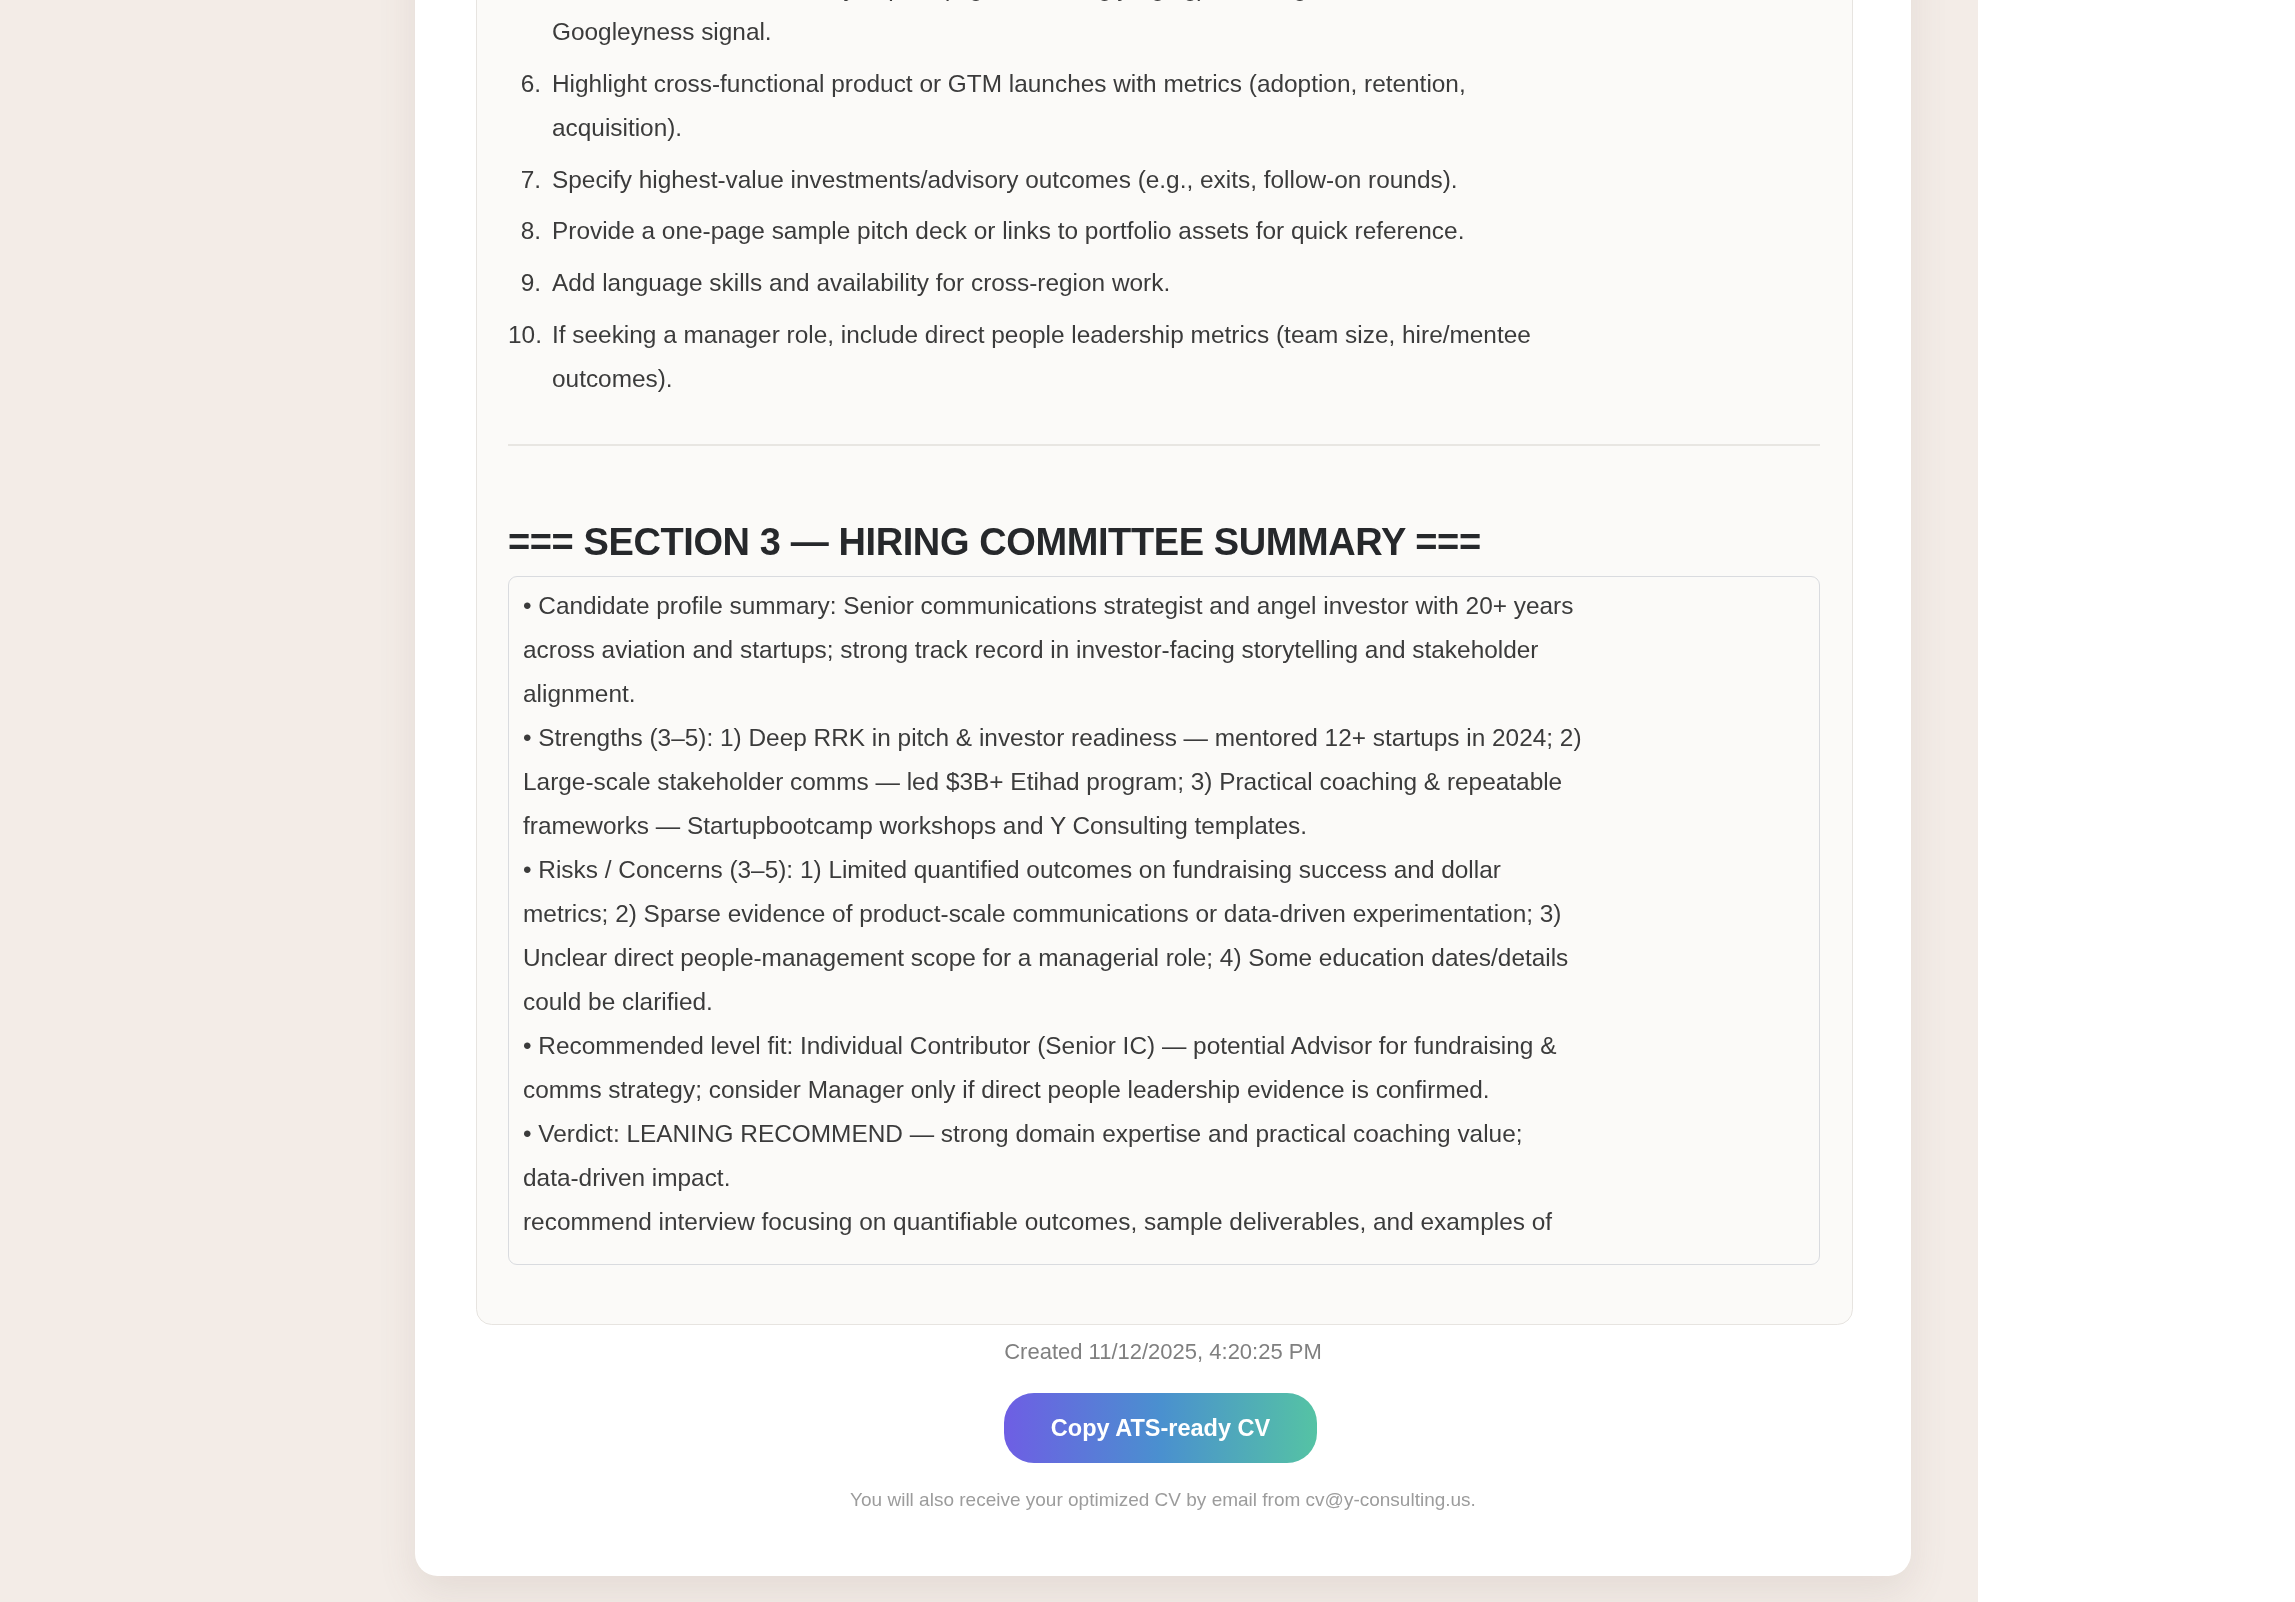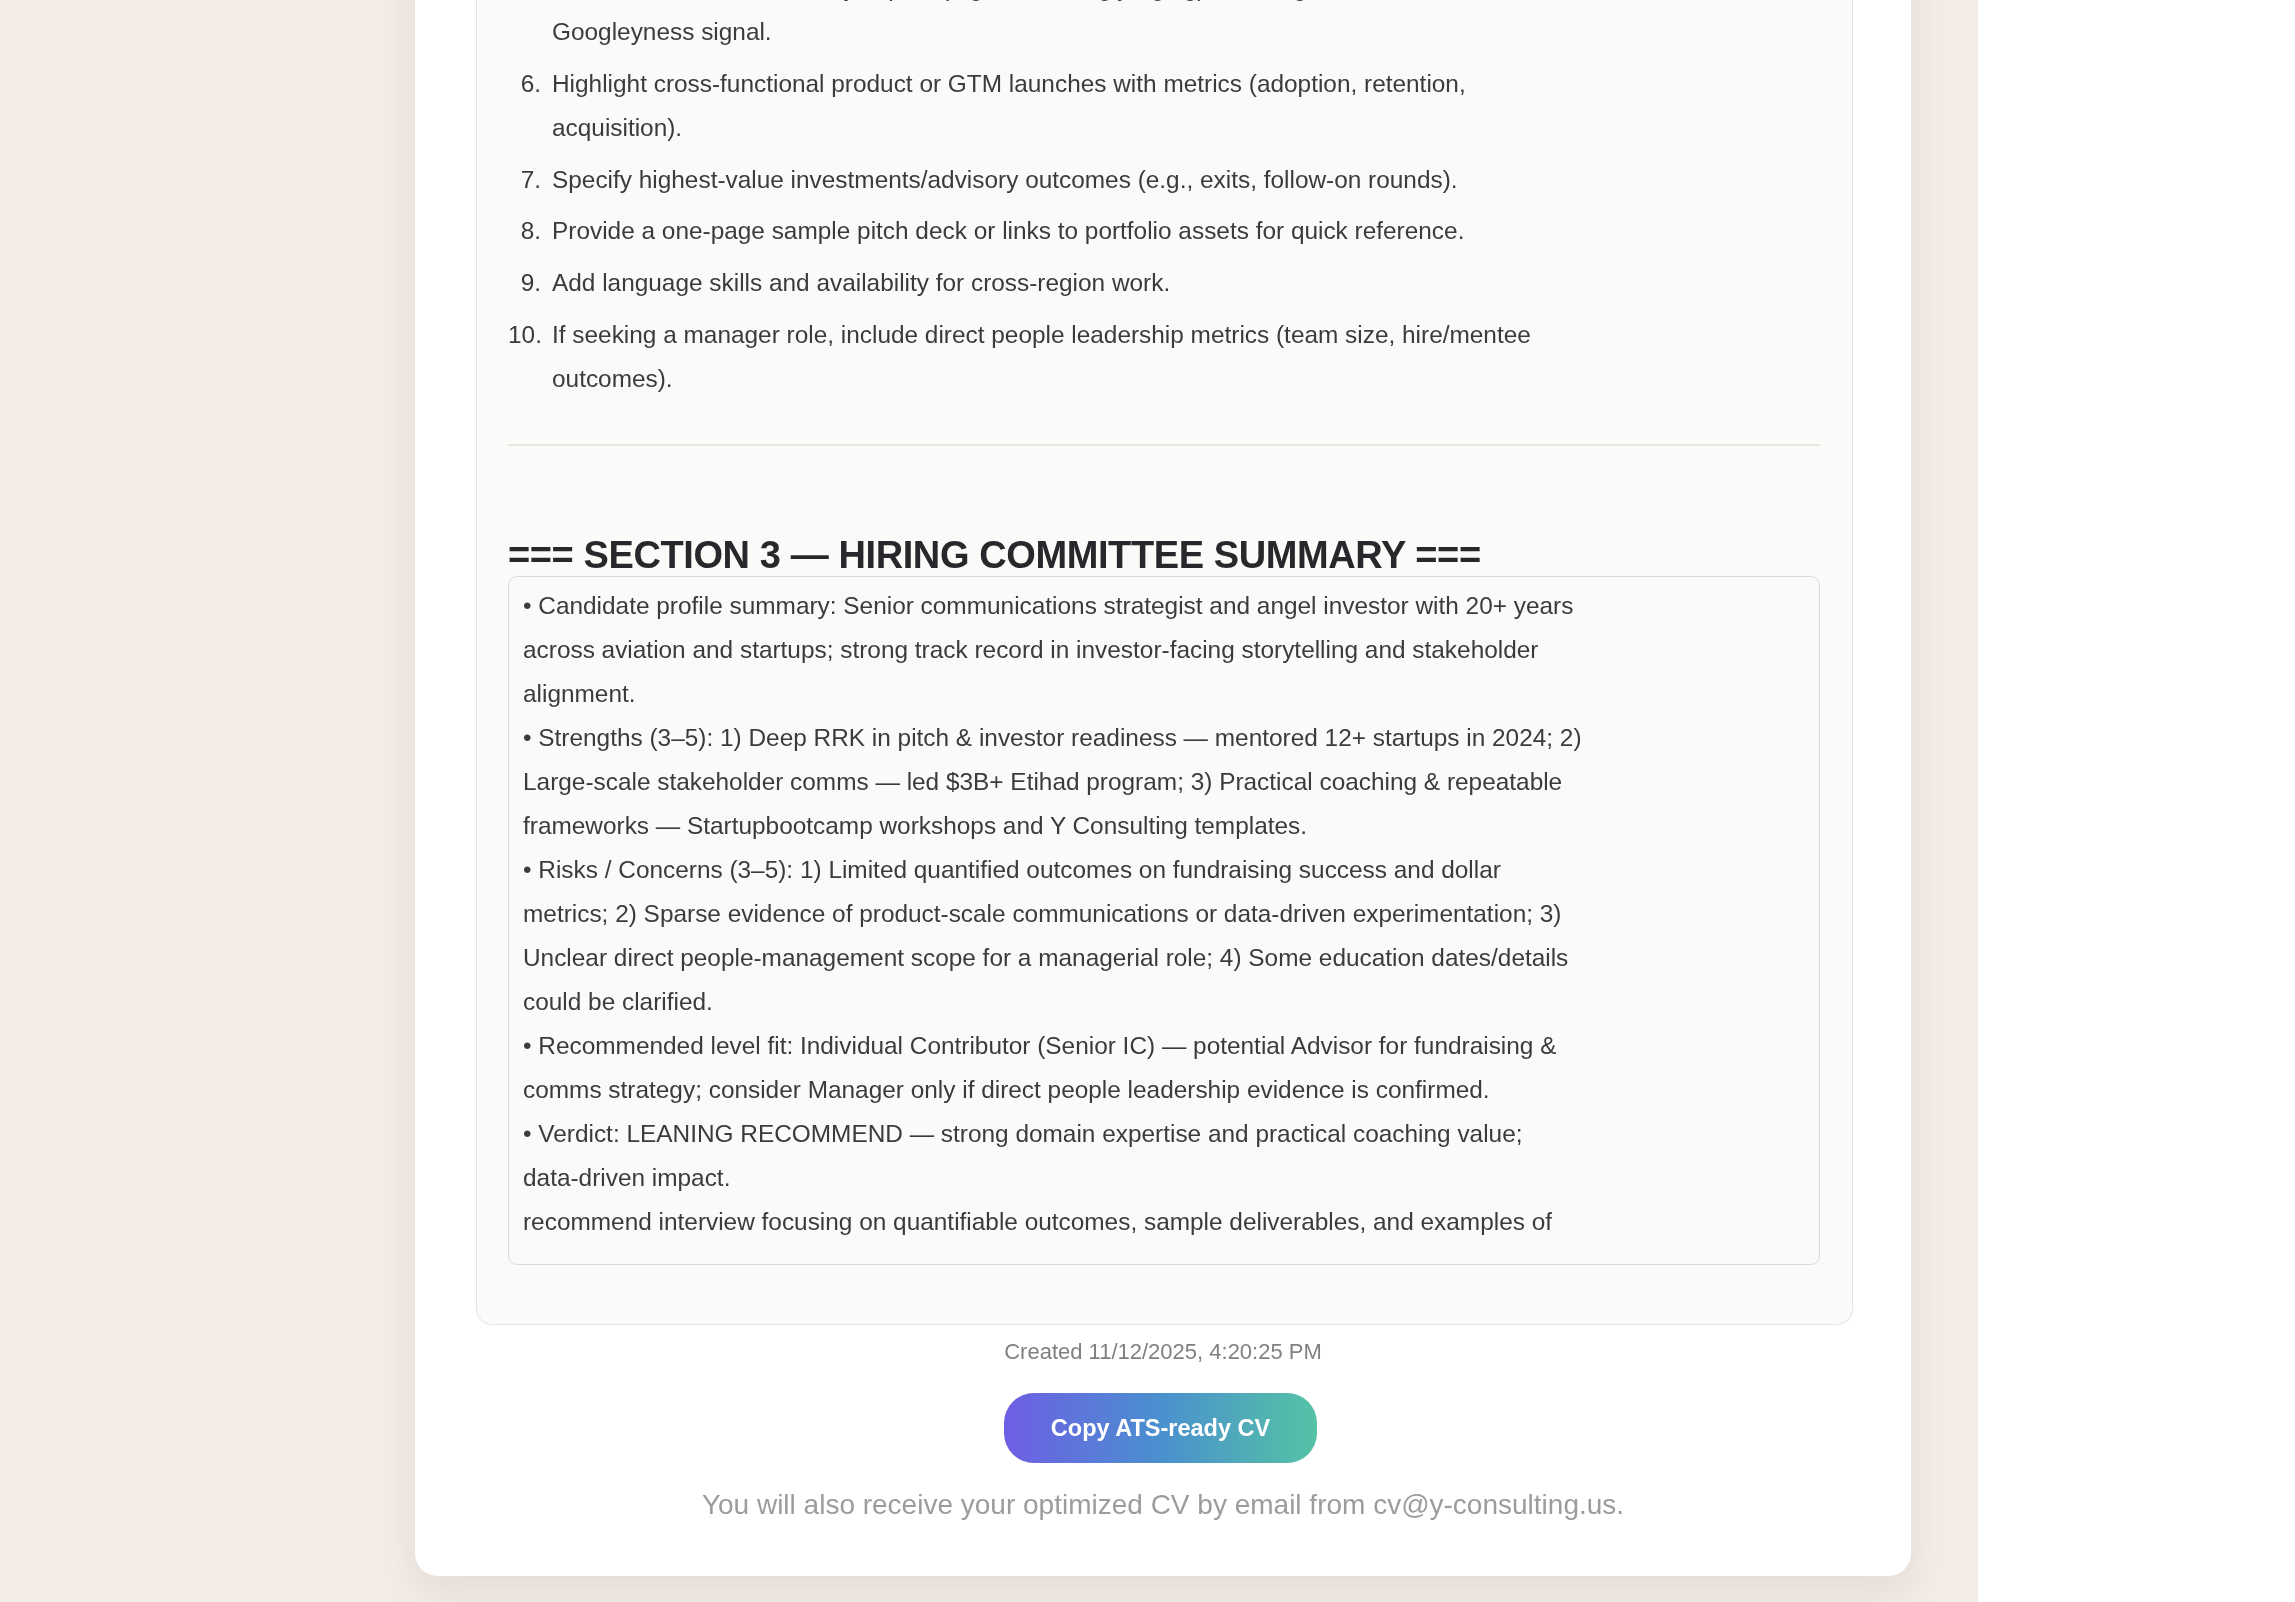--- a/index.html
+++ b/index.html
@@ -21,42 +21,42 @@
     background:#fbfaf8;border:0.9px solid #e7e4e0;border-radius:15.7px;
     box-sizing:border-box;
   }
   .list{position:absolute;left:508px;top:-34px;width:1312px;}
   .item{position:relative;padding-left:44px;font-size:24.4px;line-height:44px;}
   .item + .item{margin-top:7.8px;}
   .item .num{position:absolute;left:0;top:0;width:33px;text-align:right;}
   .line{white-space:nowrap;}
   .divider{position:absolute;left:508px;top:444px;width:1312px;height:1.7px;background:#e8e6e2;}
   .heading{
-    position:absolute;left:508px;top:491px;width:1312px;
+    position:absolute;left:508px;top:478px;width:1312px;
     font-size:38px;font-weight:800;letter-spacing:-0.4px;line-height:52px;color:#26282b;
     white-space:nowrap;
   }
   .summary-box{
     position:absolute;left:508px;top:576px;width:1312px;height:689px;
     border:1.7px solid #d9dbdf;border-radius:9px;background:#fbfaf8;
     padding:7px 14px;box-sizing:border-box;overflow:hidden;
   }
   .summary-box .line{font-size:24.4px;line-height:44px;white-space:nowrap;}
   .created{
     position:absolute;left:415px;top:1339px;width:1496px;
     text-align:center;font-size:22px;color:#808080;
   }
   .copy-btn{
     position:absolute;left:1004px;top:1393px;width:313px;height:70px;
     border:none;border-radius:30px;color:#ffffff;font-weight:700;font-size:23.5px;
     font-family:inherit;cursor:pointer;display:flex;align-items:center;justify-content:center;
   }
   .email-note{
     position:absolute;left:415px;top:1489px;width:1496px;
-    text-align:center;font-size:28px;color:#9c9c9c;
+    text-align:center;font-size:19px;color:#9c9c9c;
   }
 </style>
 </head>
 <body>
 
 <div class="viewport">
 
   <div class="card"></div>
 
   <div class="panel"></div>

